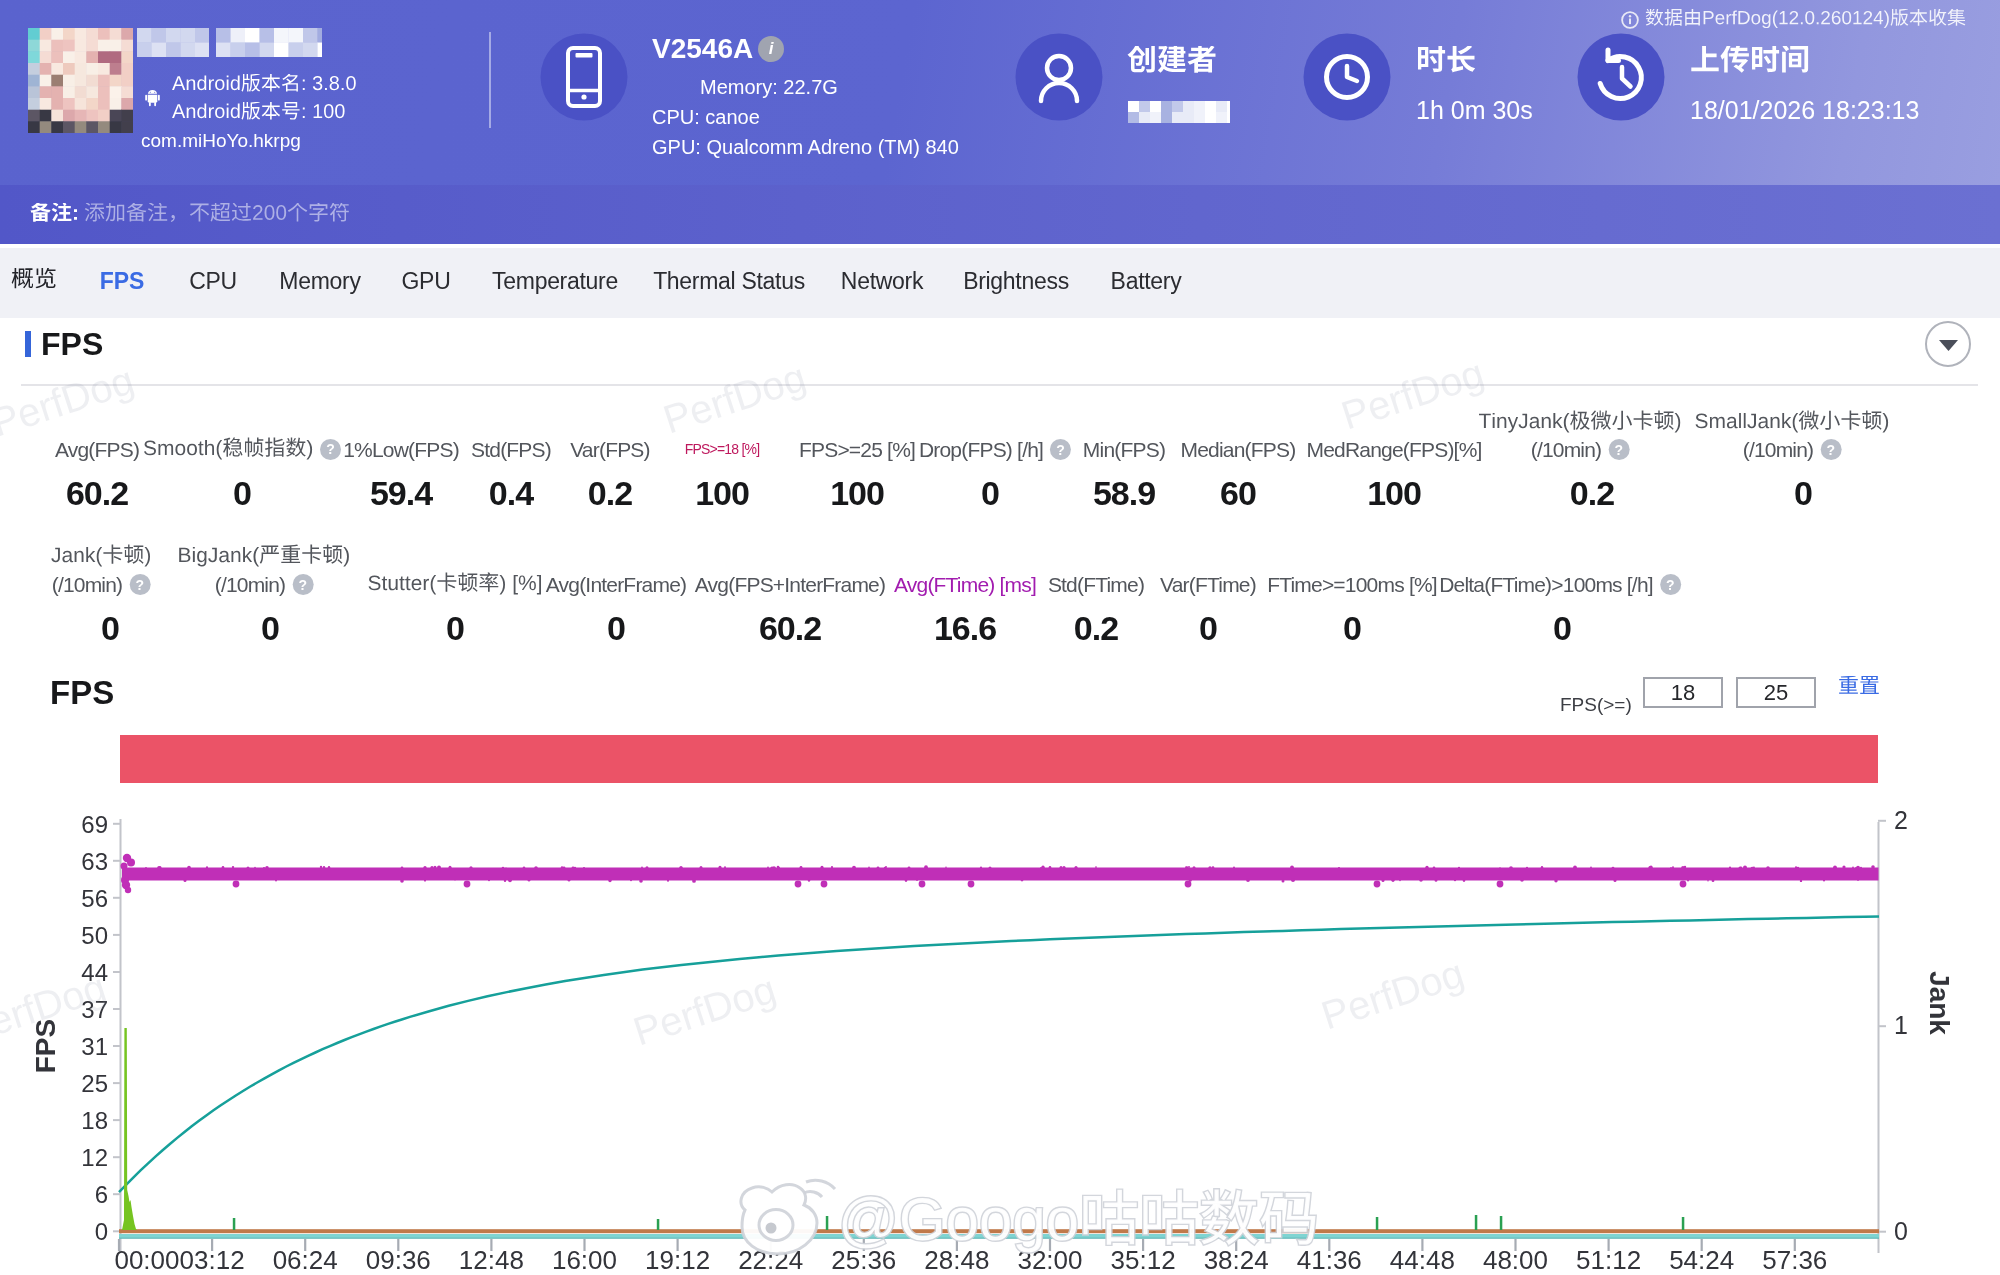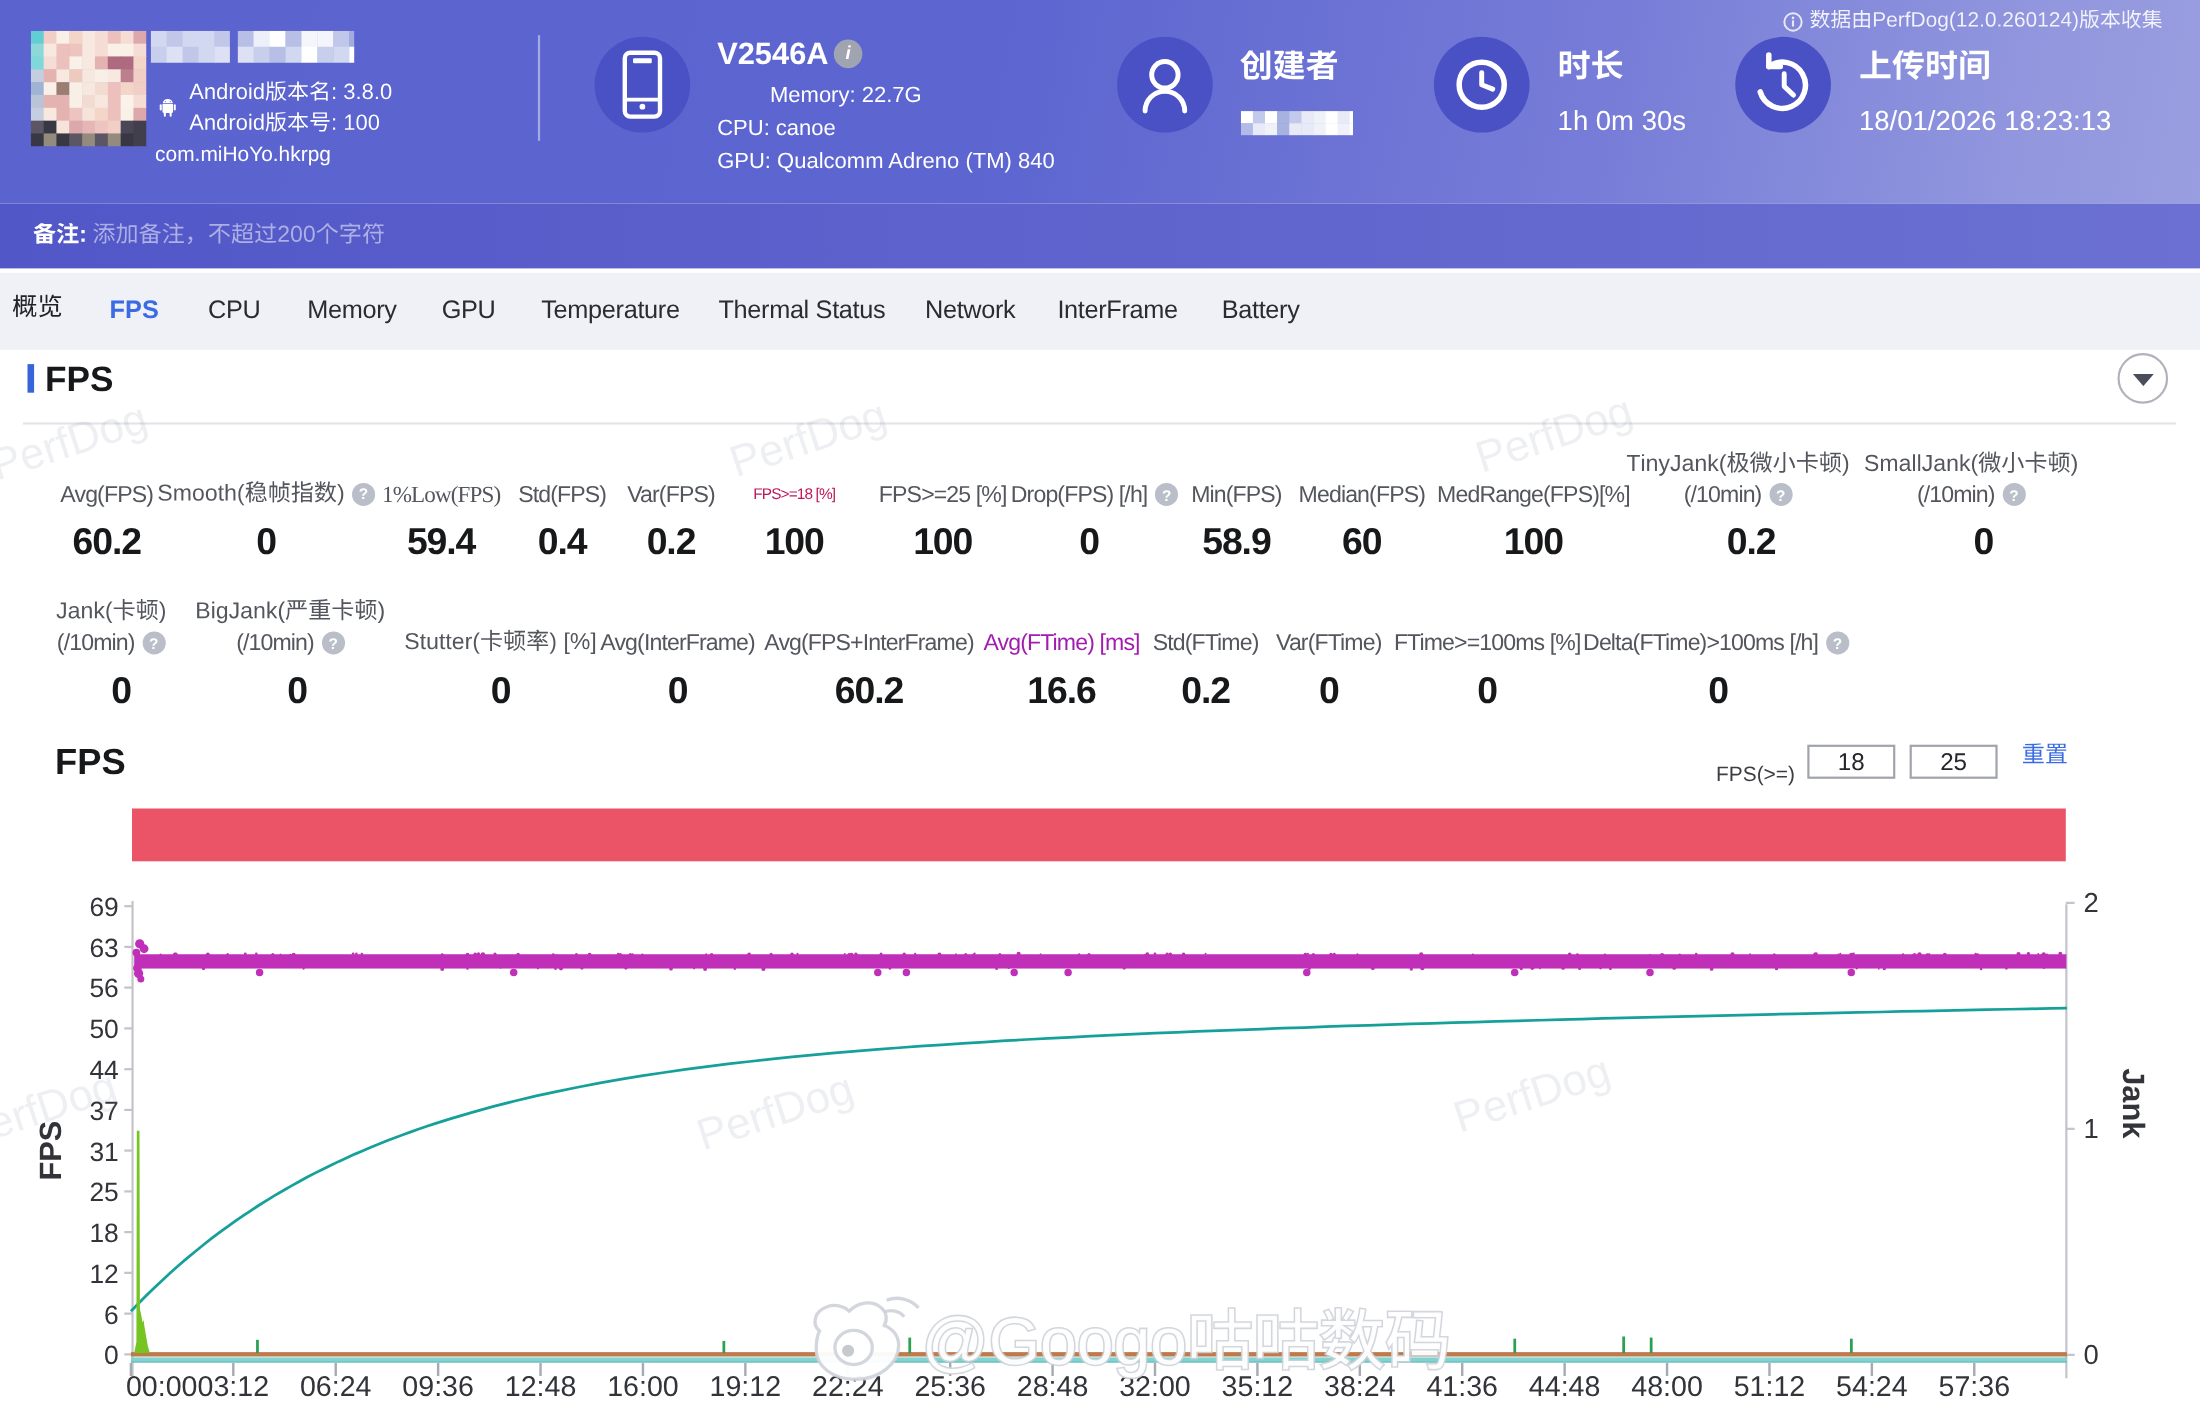--- a/index.html
+++ b/index.html
@@ -221,41 +221,41 @@
 <svg style="position:absolute;left:11.0px;top:268.1px;" width="46" height="26" viewBox="0 -18.4 46 26">
     <path d="M14.3 -8.3C14.5 -8.4 15.2 -8.6 16 -8.6H17.1C16.3 -5.3 14.8 -1.9 12 1.1C12.4 1.2 12.9 1.6 13.2 1.9C15.3 -0.3 16.7 -2.8 17.6 -5.3V-0.4C17.6 0.6 17.7 0.9 18 1.2C18.3 1.5 18.8 1.6 19.2 1.6C19.4 1.6 19.9 1.6 20.2 1.6C20.6 1.6 21 1.5 21.2 1.3C21.5 1.1 21.7 0.8 21.8 0.4C21.9 -0 22 -1.4 22 -2.5C21.6 -2.6 21.2 -2.8 21 -3.1C21 -1.9 20.9 -0.9 20.9 -0.5C20.8 -0.2 20.7 -0 20.7 0C20.5 0.1 20.3 0.2 20.1 0.2C19.9 0.2 19.7 0.2 19.5 0.2C19.3 0.2 19.2 0.1 19.1 0C19 -0 19 -0.2 19 -0.3V-7.4H18.3L18.5 -8.6H21.9V-10H18.8C19.2 -12.4 19.3 -14.7 19.3 -16.5H21.5V-18.1H14.3V-16.5H17.9C17.9 -14.7 17.8 -12.4 17.4 -10H15.7C16 -11.6 16.4 -14 16.6 -15.1H15.2C15 -14.1 14.5 -10.7 14.3 -10.2C14.2 -9.8 14.1 -9.7 13.8 -9.6C13.9 -9.3 14.2 -8.6 14.3 -8.3ZM12 -12.6V-9.8H9.2V-12.6ZM12 -13.9H9.2V-16.5H12ZM7.8 -0.2C8.1 -0.6 8.6 -1 12.4 -3.3C12.6 -2.8 12.7 -2.3 12.8 -1.9L14.1 -2.5C13.7 -3.7 12.9 -5.6 12.1 -7.1L10.9 -6.6C11.2 -5.9 11.6 -5.2 11.9 -4.5L9.2 -3V-8.3H13.3V-18H7.8V-3.4C7.8 -2.4 7.2 -1.7 6.9 -1.4C7.2 -1.1 7.6 -0.5 7.8 -0.2ZM3.6 -19.3V-14.4H1.2V-12.8H3.6C3 -9.7 1.9 -6 0.7 -4C1 -3.6 1.4 -2.9 1.6 -2.5C2.3 -3.8 3.1 -5.7 3.6 -7.8V1.8H5.2V-9.5C5.7 -8.5 6.2 -7.4 6.5 -6.7L7.5 -8.1C7.2 -8.7 5.7 -11.2 5.2 -12V-12.8H7.2V-14.4H5.2V-19.3Z M37.8 -14.4C39 -13.3 40.3 -11.7 40.9 -10.7L42.4 -11.4C41.8 -12.4 40.5 -13.9 39.3 -15ZM25.6 -18V-11.5H27.3V-18ZM30.5 -19.1V-10.8H32.1V-19.1ZM35.1 -4.2V-0.6C35.1 1.1 35.7 1.5 38 1.5C38.5 1.5 41.5 1.5 42 1.5C43.9 1.5 44.3 0.9 44.6 -1.7C44.1 -1.8 43.4 -2.1 43 -2.3C42.9 -0.3 42.8 0 41.9 0C41.2 0 38.6 0 38.1 0C37.1 0 36.9 -0 36.9 -0.6V-4.2ZM33.5 -7.5V-5.7C33.5 -3.9 32.9 -1.3 24.5 0.5C24.9 0.9 25.4 1.5 25.6 1.9C34.3 -0.2 35.3 -3.3 35.3 -5.7V-7.5ZM27.5 -10.1V-2.8H29.2V-8.6H40V-2.9H41.8V-10.1ZM36.5 -19.3C35.9 -16.8 34.8 -14.1 33.4 -12.4C33.8 -12.3 34.5 -11.8 34.8 -11.6C35.6 -12.6 36.3 -13.9 36.9 -15.4H44.5V-17H37.5C37.7 -17.6 38 -18.3 38.1 -19Z" fill="#222329"></path>
   </svg>
 <div style="position:absolute;left:122px;transform:translateX(-50%);top:269.5px;font-size:23px;line-height:23px;color:#3a6be4;font-weight:700;white-space:nowrap;">FPS</div>
 <div style="position:absolute;left:213px;transform:translateX(-50%);top:269.5px;font-size:23px;line-height:23px;color:#2b2c31;white-space:nowrap;letter-spacing:-0.3px;">CPU</div>
 <div style="position:absolute;left:320px;transform:translateX(-50%);top:269.5px;font-size:23px;line-height:23px;color:#2b2c31;white-space:nowrap;letter-spacing:-0.3px;">Memory</div>
 <div style="position:absolute;left:426px;transform:translateX(-50%);top:269.5px;font-size:23px;line-height:23px;color:#2b2c31;white-space:nowrap;letter-spacing:-0.3px;">GPU</div>
 <div style="position:absolute;left:555px;transform:translateX(-50%);top:269.5px;font-size:23px;line-height:23px;color:#2b2c31;white-space:nowrap;letter-spacing:-0.3px;">Temperature</div>
 <div style="position:absolute;left:729px;transform:translateX(-50%);top:269.5px;font-size:23px;line-height:23px;color:#2b2c31;white-space:nowrap;letter-spacing:-0.3px;">Thermal Status</div>
 <div style="position:absolute;left:882px;transform:translateX(-50%);top:269.5px;font-size:23px;line-height:23px;color:#2b2c31;white-space:nowrap;letter-spacing:-0.3px;">Network</div>
-<div style="position:absolute;left:1016px;transform:translateX(-50%);top:269.5px;font-size:23px;line-height:23px;color:#2b2c31;white-space:nowrap;letter-spacing:-0.3px;">InterFrame</div>
+<div style="position:absolute;left:1016px;transform:translateX(-50%);top:269.5px;font-size:23px;line-height:23px;color:#2b2c31;white-space:nowrap;letter-spacing:-0.3px;">Brightness</div>
 <div style="position:absolute;left:1146px;transform:translateX(-50%);top:269.5px;font-size:23px;line-height:23px;color:#2b2c31;white-space:nowrap;letter-spacing:-0.3px;">Battery</div>
 <div style="position:absolute;left:25px;top:331px;width:6px;height:26px;background:#3565d9"></div>
 <div style="position:absolute;left:41px;top:328.0px;font-size:32px;line-height:32px;color:#17181a;font-weight:700;white-space:nowrap;">FPS</div>
 <div style="position:absolute;left:1925px;top:321px;width:46px;height:46px;border-radius:50%;border:2px solid #b0b3bb;background:#fff;box-sizing:border-box"></div>
 <svg style="position:absolute;left:1939px;top:340px" width="19" height="11">
     <polygon points="0,0 19,0 9.5,11" fill="#4a4e59"></polygon>
   </svg>
 <div style="position:absolute;left:21px;top:384px;width:1957px;height:2px;background:#e4e4e8"></div>
 <div style="position:absolute;left:97px;top:437.0px;transform:translateX(-50%);display:flex;align-items:center;white-space:nowrap;">
     <span style="font-size:21px;color:#53565c;line-height:25px;letter-spacing:-0.8px">Avg(FPS)</span>
   </div>
 <div class="val" style="left:97px;top:476px">60.2</div>
 <div style="position:absolute;left:242px;top:437.0px;transform:translateX(-50%);display:flex;align-items:center;white-space:nowrap;">
     <svg style="display:inline-block;vertical-align:middle" width="170" height="24" viewBox="0 -18.1 170 24">
       <path d="M13 -4Q13 -2 11.5 -0.9Q9.9 0.2 7.1 0.2Q1.8 0.2 1 -3.5L2.9 -3.8Q3.2 -2.5 4.2 -1.9Q5.3 -1.3 7.1 -1.3Q9 -1.3 10.1 -2Q11.1 -2.6 11.1 -3.9Q11.1 -4.6 10.8 -5Q10.5 -5.5 9.9 -5.8Q9.3 -6 8.5 -6.2Q7.7 -6.4 6.7 -6.7Q5 -7 4.1 -7.4Q3.2 -7.8 2.7 -8.3Q2.2 -8.7 1.9 -9.4Q1.6 -10 1.6 -10.8Q1.6 -12.7 3.1 -13.7Q4.5 -14.7 7.1 -14.7Q9.6 -14.7 10.9 -13.9Q12.2 -13.2 12.7 -11.3L10.8 -11Q10.5 -12.2 9.6 -12.7Q8.7 -13.2 7.1 -13.2Q5.4 -13.2 4.5 -12.6Q3.5 -12 3.5 -10.9Q3.5 -10.2 3.9 -9.8Q4.2 -9.4 4.9 -9.1Q5.6 -8.8 7.6 -8.3Q8.2 -8.2 8.9 -8Q9.6 -7.8 10.2 -7.6Q10.8 -7.4 11.3 -7.1Q11.8 -6.8 12.2 -6.4Q12.6 -5.9 12.8 -5.4Q13 -4.8 13 -4Z M21.9 0V-7Q21.9 -8.6 21.4 -9.3Q21 -9.9 19.9 -9.9Q18.7 -9.9 18 -9Q17.3 -8.1 17.3 -6.4V0H15.5V-8.7Q15.5 -10.7 15.4 -11.1H17.1Q17.2 -11 17.2 -10.8Q17.2 -10.6 17.2 -10.3Q17.2 -10 17.2 -9.2H17.3Q17.9 -10.4 18.6 -10.8Q19.4 -11.3 20.5 -11.3Q21.8 -11.3 22.5 -10.8Q23.2 -10.3 23.5 -9.2H23.5Q24.1 -10.3 24.9 -10.8Q25.7 -11.3 26.9 -11.3Q28.6 -11.3 29.4 -10.4Q30.1 -9.5 30.1 -7.4V0H28.3V-7Q28.3 -8.6 27.8 -9.3Q27.4 -9.9 26.3 -9.9Q25.1 -9.9 24.4 -9Q23.7 -8.1 23.7 -6.4V0Z M42.3 -5.6Q42.3 -2.6 41 -1.2Q39.7 0.2 37.3 0.2Q34.9 0.2 33.6 -1.3Q32.4 -2.8 32.4 -5.6Q32.4 -11.3 37.4 -11.3Q39.9 -11.3 41.1 -9.9Q42.3 -8.5 42.3 -5.6ZM40.4 -5.6Q40.4 -7.9 39.7 -8.9Q39 -9.9 37.4 -9.9Q35.8 -9.9 35 -8.9Q34.3 -7.8 34.3 -5.6Q34.3 -3.4 35 -2.3Q35.7 -1.2 37.3 -1.2Q38.9 -1.2 39.6 -2.2Q40.4 -3.3 40.4 -5.6Z M54 -5.6Q54 -2.6 52.7 -1.2Q51.4 0.2 49 0.2Q46.5 0.2 45.3 -1.3Q44.1 -2.8 44.1 -5.6Q44.1 -11.3 49 -11.3Q51.6 -11.3 52.8 -9.9Q54 -8.5 54 -5.6ZM52 -5.6Q52 -7.9 51.4 -8.9Q50.7 -9.9 49.1 -9.9Q47.4 -9.9 46.7 -8.9Q46 -7.8 46 -5.6Q46 -3.4 46.7 -2.3Q47.4 -1.2 49 -1.2Q50.6 -1.2 51.3 -2.2Q52 -3.3 52 -5.6Z M60.5 -0.1Q59.6 0.2 58.7 0.2Q56.5 0.2 56.5 -2.3V-9.8H55.2V-11.1H56.5L57.1 -13.6H58.3V-11.1H60.4V-9.8H58.3V-2.7Q58.3 -1.9 58.6 -1.6Q58.8 -1.3 59.5 -1.3Q59.8 -1.3 60.5 -1.4Z M63.9 -9.2Q64.5 -10.3 65.4 -10.8Q66.2 -11.3 67.5 -11.3Q69.3 -11.3 70.2 -10.4Q71 -9.5 71 -7.4V0H69.2V-7Q69.2 -8.2 68.9 -8.8Q68.7 -9.3 68.2 -9.6Q67.7 -9.9 66.9 -9.9Q65.6 -9.9 64.8 -9Q64 -8.1 64 -6.5V0H62.1V-15.2H64V-11.3Q64 -10.6 64 -10Q63.9 -9.3 63.9 -9.2Z M73.7 -5.5Q73.7 -8.4 74.6 -10.8Q75.5 -13.1 77.5 -15.2H79.2Q77.3 -13.1 76.4 -10.7Q75.5 -8.3 75.5 -5.4Q75.5 -2.6 76.4 -0.2Q77.3 2.2 79.2 4.3H77.5Q75.5 2.3 74.6 -0.1Q73.7 -2.5 73.7 -5.4Z M89.7 -3.9V-0.5C89.7 1 90.1 1.3 91.9 1.3C92.3 1.3 94.5 1.3 94.9 1.3C96.3 1.3 96.7 0.8 96.9 -1.5C96.5 -1.6 95.9 -1.8 95.6 -2C95.5 -0.2 95.4 0.1 94.7 0.1C94.3 0.1 92.4 0.1 92 0.1C91.2 0.1 91.1 -0 91.1 -0.5V-3.9ZM91.8 -4.5C92.6 -3.7 93.5 -2.5 93.9 -1.8L95.1 -2.5C94.6 -3.2 93.6 -4.3 92.9 -5.1ZM96.4 -3.7C97.1 -2.4 97.9 -0.6 98.2 0.5L99.6 -0C99.2 -1.1 98.4 -2.8 97.6 -4.1ZM87.8 -3.9C87.4 -2.8 86.6 -1.1 85.9 -0L87.2 0.7C87.8 -0.5 88.5 -2.2 89 -3.4ZM90.6 -17.7C89.9 -16.2 88.6 -14.3 86.7 -13C87 -12.7 87.4 -12.3 87.6 -11.9L88.3 -12.4V-11.6H96.5V-9.8H88.6V-8.6H96.5V-6.8H88V-5.5H97.9V-12.9H95.2C95.8 -13.8 96.4 -14.8 96.9 -15.7L95.9 -16.3L95.7 -16.2H91.4C91.6 -16.6 91.9 -17.1 92 -17.5ZM88.8 -12.9C89.5 -13.6 90.1 -14.2 90.6 -15H94.9C94.5 -14.3 94 -13.5 93.5 -12.9ZM86.4 -17.5C85 -16.8 82.7 -16.2 80.8 -15.8C80.9 -15.5 81.2 -14.9 81.2 -14.6C82 -14.7 82.7 -14.9 83.5 -15V-11.6H80.5V-10.1H83.3C82.5 -7.8 81.3 -5 80.1 -3.5C80.4 -3.1 80.8 -2.4 80.9 -2C81.8 -3.2 82.8 -5.2 83.5 -7.2V1.7H85V-7.7C85.5 -6.8 86.1 -5.6 86.4 -5L87.4 -6.3C87.1 -6.8 85.5 -9 85 -9.7V-10.1H87.4V-11.6H85V-15.4C85.9 -15.6 86.7 -15.9 87.4 -16.2Z M115.1 -1.2C116.7 -0.4 118.6 0.8 119.6 1.7L120.4 0.6C119.5 -0.3 117.5 -1.4 116 -2.2ZM114.1 -9.6V-5.8C114.1 -3.8 113.6 -1.2 108.6 0.4C108.9 0.8 109.3 1.3 109.5 1.7C114.8 -0.3 115.6 -3.2 115.6 -5.8V-9.6ZM110.6 -12.5V-2.6H111.9V-11.1H117.8V-2.6H119.2V-12.5H115.5V-14.3H120.3V-15.8H115.5V-17.6H114V-12.5ZM102 -13.7V-2.6H103.2V-12.2H104.8V1.7H106.2V-12.2H107.8V-4.4C107.8 -4.2 107.8 -4.2 107.7 -4.2C107.5 -4.2 107.1 -4.2 106.6 -4.2C106.8 -3.8 107 -3.2 107 -2.8C107.8 -2.8 108.3 -2.8 108.6 -3.1C109 -3.3 109.1 -3.8 109.1 -4.4V-13.7H106.2V-17.6H104.8V-13.7Z M138.9 -16.4C137.3 -15.7 134.7 -15 132.2 -14.4V-17.6H130.6V-11.6C130.6 -9.8 131.3 -9.3 133.7 -9.3C134.2 -9.3 138.1 -9.3 138.6 -9.3C140.7 -9.3 141.2 -10 141.4 -12.8C141 -12.9 140.3 -13.1 140 -13.4C139.9 -11.1 139.7 -10.7 138.5 -10.7C137.7 -10.7 134.4 -10.7 133.8 -10.7C132.4 -10.7 132.2 -10.9 132.2 -11.6V-13.1C134.9 -13.7 138 -14.4 140.1 -15.2ZM132.1 -2.8H139V-0.6H132.1ZM132.1 -4.1V-6.2H139V-4.1ZM130.6 -7.5V1.7H132.1V0.7H139V1.6H140.5V-7.5ZM125.2 -17.6V-13.4H122.3V-11.9H125.2V-7.4L122 -6.5L122.5 -5L125.2 -5.8V-0.2C125.2 0.1 125.1 0.2 124.8 0.2C124.6 0.2 123.7 0.2 122.7 0.2C122.9 0.6 123.2 1.3 123.2 1.7C124.6 1.7 125.5 1.6 126 1.4C126.6 1.1 126.8 0.7 126.8 -0.2V-6.3L129.6 -7.1L129.4 -8.6L126.8 -7.8V-11.9H129.3V-13.4H126.8V-17.6Z M151.7 -17.2C151.3 -16.4 150.6 -15.2 150.1 -14.4L151.1 -13.9C151.7 -14.6 152.4 -15.7 153 -16.7ZM144.2 -16.7C144.8 -15.8 145.3 -14.6 145.5 -13.9L146.7 -14.4C146.5 -15.2 146 -16.3 145.4 -17.1ZM151 -5.5C150.5 -4.4 149.8 -3.4 149 -2.6C148.2 -3 147.4 -3.4 146.6 -3.8C146.9 -4.3 147.3 -4.9 147.6 -5.5ZM144.7 -3.2C145.7 -2.8 146.9 -2.3 147.9 -1.7C146.6 -0.8 144.9 -0.1 143.2 0.3C143.5 0.6 143.8 1.1 144 1.5C145.9 1 147.7 0.2 149.2 -1.1C149.9 -0.6 150.5 -0.2 151 0.1L152 -0.9C151.5 -1.2 150.9 -1.6 150.2 -2C151.4 -3.2 152.2 -4.7 152.8 -6.5L151.9 -6.8L151.6 -6.8H148.2L148.7 -7.9L147.3 -8.1C147.1 -7.7 146.9 -7.2 146.7 -6.8H143.8V-5.5H146C145.6 -4.6 145.1 -3.8 144.7 -3.2ZM147.8 -17.7V-13.7H143.4V-12.4H147.3C146.3 -11.1 144.7 -9.8 143.2 -9.1C143.5 -8.8 143.9 -8.3 144 -7.9C145.3 -8.6 146.7 -9.8 147.8 -11V-8.5H149.2V-11.3C150.2 -10.6 151.5 -9.6 152 -9.1L152.9 -10.3C152.4 -10.6 150.6 -11.8 149.5 -12.4H153.5V-13.7H149.2V-17.7ZM155.6 -17.5C155 -13.8 154.1 -10.2 152.5 -8C152.8 -7.8 153.4 -7.3 153.7 -7.1C154.2 -7.9 154.7 -8.8 155.1 -9.8C155.6 -7.7 156.2 -5.8 156.9 -4.2C155.8 -2.2 154.1 -0.7 151.8 0.5C152.1 0.8 152.6 1.4 152.7 1.7C154.9 0.6 156.5 -0.9 157.7 -2.7C158.8 -0.9 160.1 0.5 161.7 1.5C162 1.1 162.4 0.5 162.8 0.3C161 -0.7 159.6 -2.2 158.6 -4.2C159.7 -6.3 160.4 -8.9 160.8 -12.1H162.3V-13.6H156.3C156.6 -14.7 156.8 -16 157 -17.2ZM159.4 -12.1C159 -9.7 158.5 -7.6 157.8 -5.8C157 -7.7 156.4 -9.8 156 -12.1Z M169.1 -5.4Q169.1 -2.5 168.1 -0.1Q167.2 2.3 165.3 4.3H163.5Q165.4 2.2 166.3 -0.2Q167.2 -2.6 167.2 -5.4Q167.2 -8.3 166.3 -10.7Q165.4 -13.1 163.5 -15.2H165.3Q167.2 -13.1 168.1 -10.8Q169.1 -8.4 169.1 -5.5Z" fill="#53565c"></path>
     </svg>
     <span class="q">?</span>
   </div>
 <div class="val" style="left:242px;top:476px">0</div>
-<div style="position:absolute;left:401px;top:437.0px;transform:translateX(-50%);display:flex;align-items:center;white-space:nowrap;font-family:Liberation Serif, serif;">
+<div style="position:absolute;left:401px;top:437.0px;transform:translateX(-50%);display:flex;align-items:center;white-space:nowrap;">
     <span style="font-size:21px;color:#53565c;line-height:25px;letter-spacing:-0.8px">1%Low(FPS)</span>
   </div>
 <div class="val" style="left:401px;top:476px">59.4</div>
 <div style="position:absolute;left:511px;top:437.0px;transform:translateX(-50%);display:flex;align-items:center;white-space:nowrap;">
     <span style="font-size:21px;color:#53565c;line-height:25px;letter-spacing:-0.8px">Std(FPS)</span>
   </div>
 <div class="val" style="left:511px;top:476px">0.4</div>
 <div style="position:absolute;left:610px;top:437.0px;transform:translateX(-50%);display:flex;align-items:center;white-space:nowrap;">
     <span style="font-size:21px;color:#53565c;line-height:25px;letter-spacing:-0.8px">Var(FPS)</span>
   </div>

